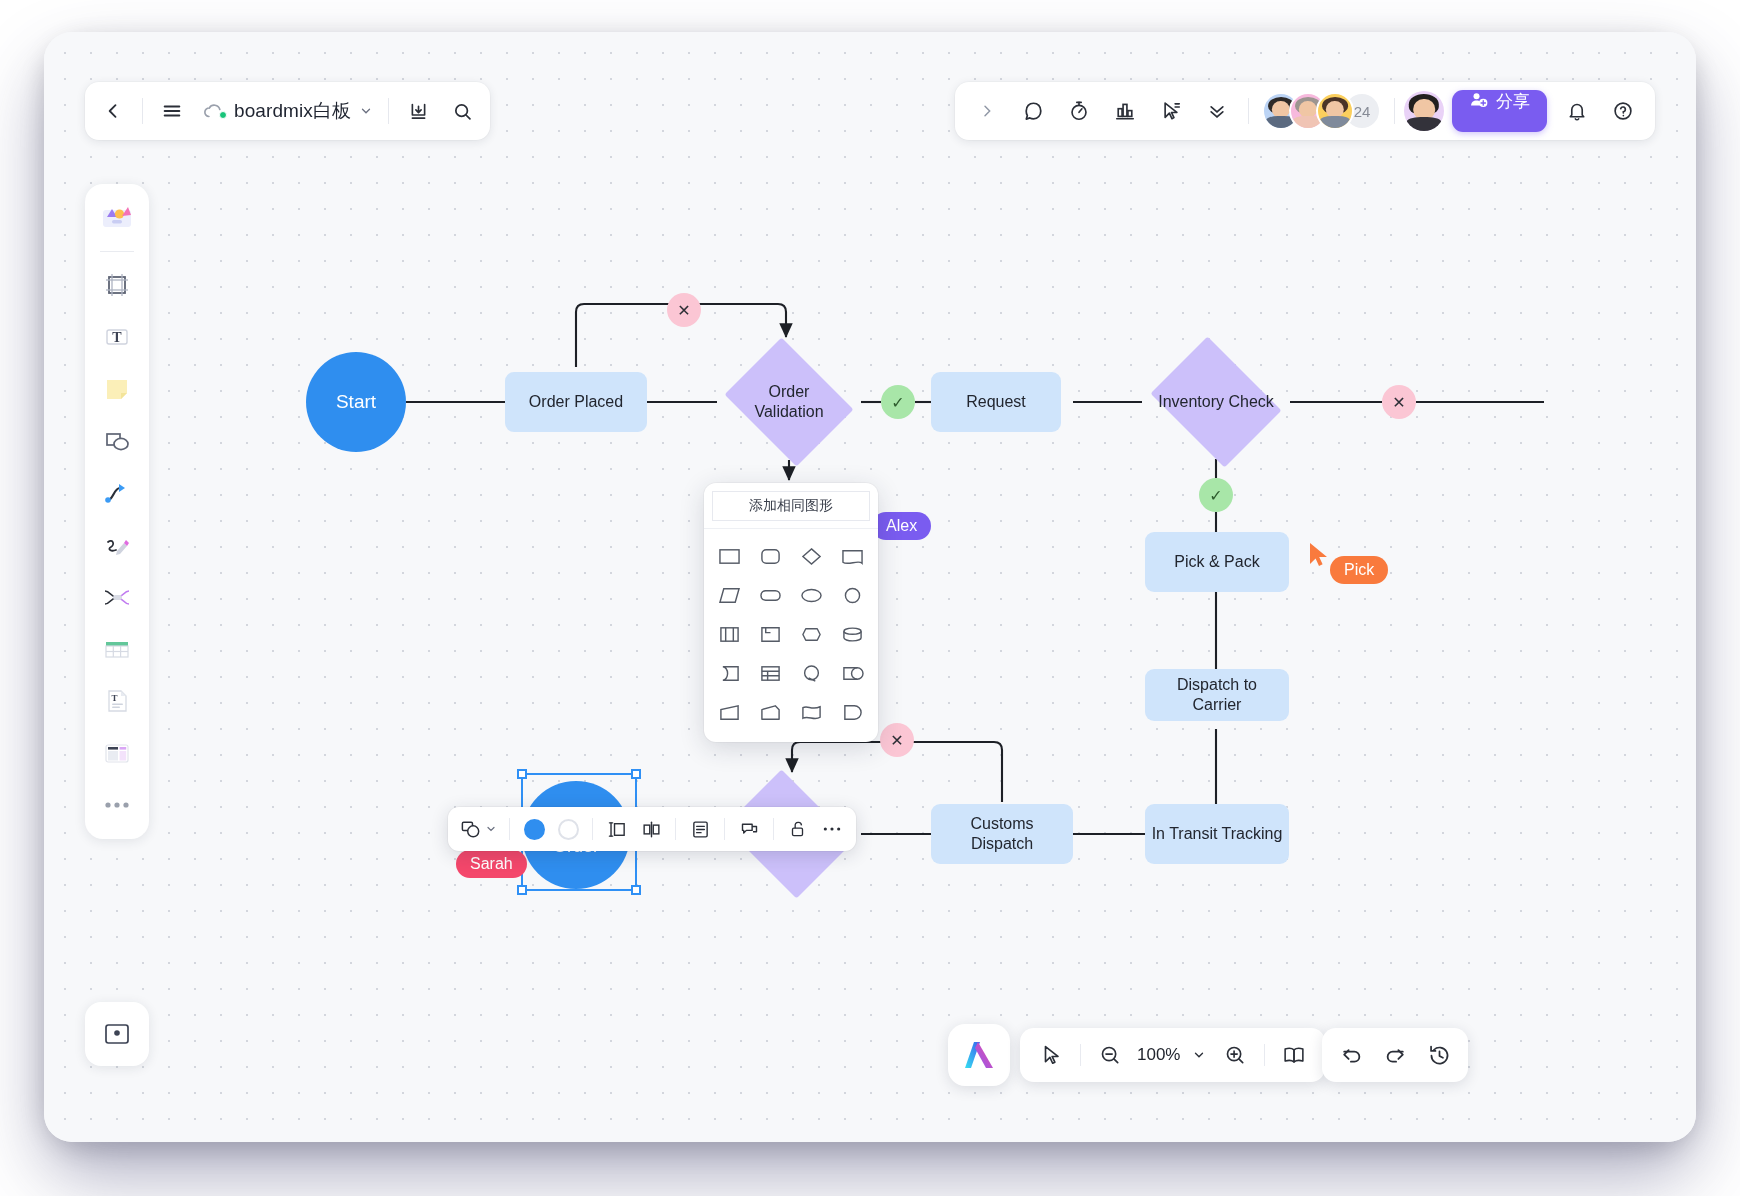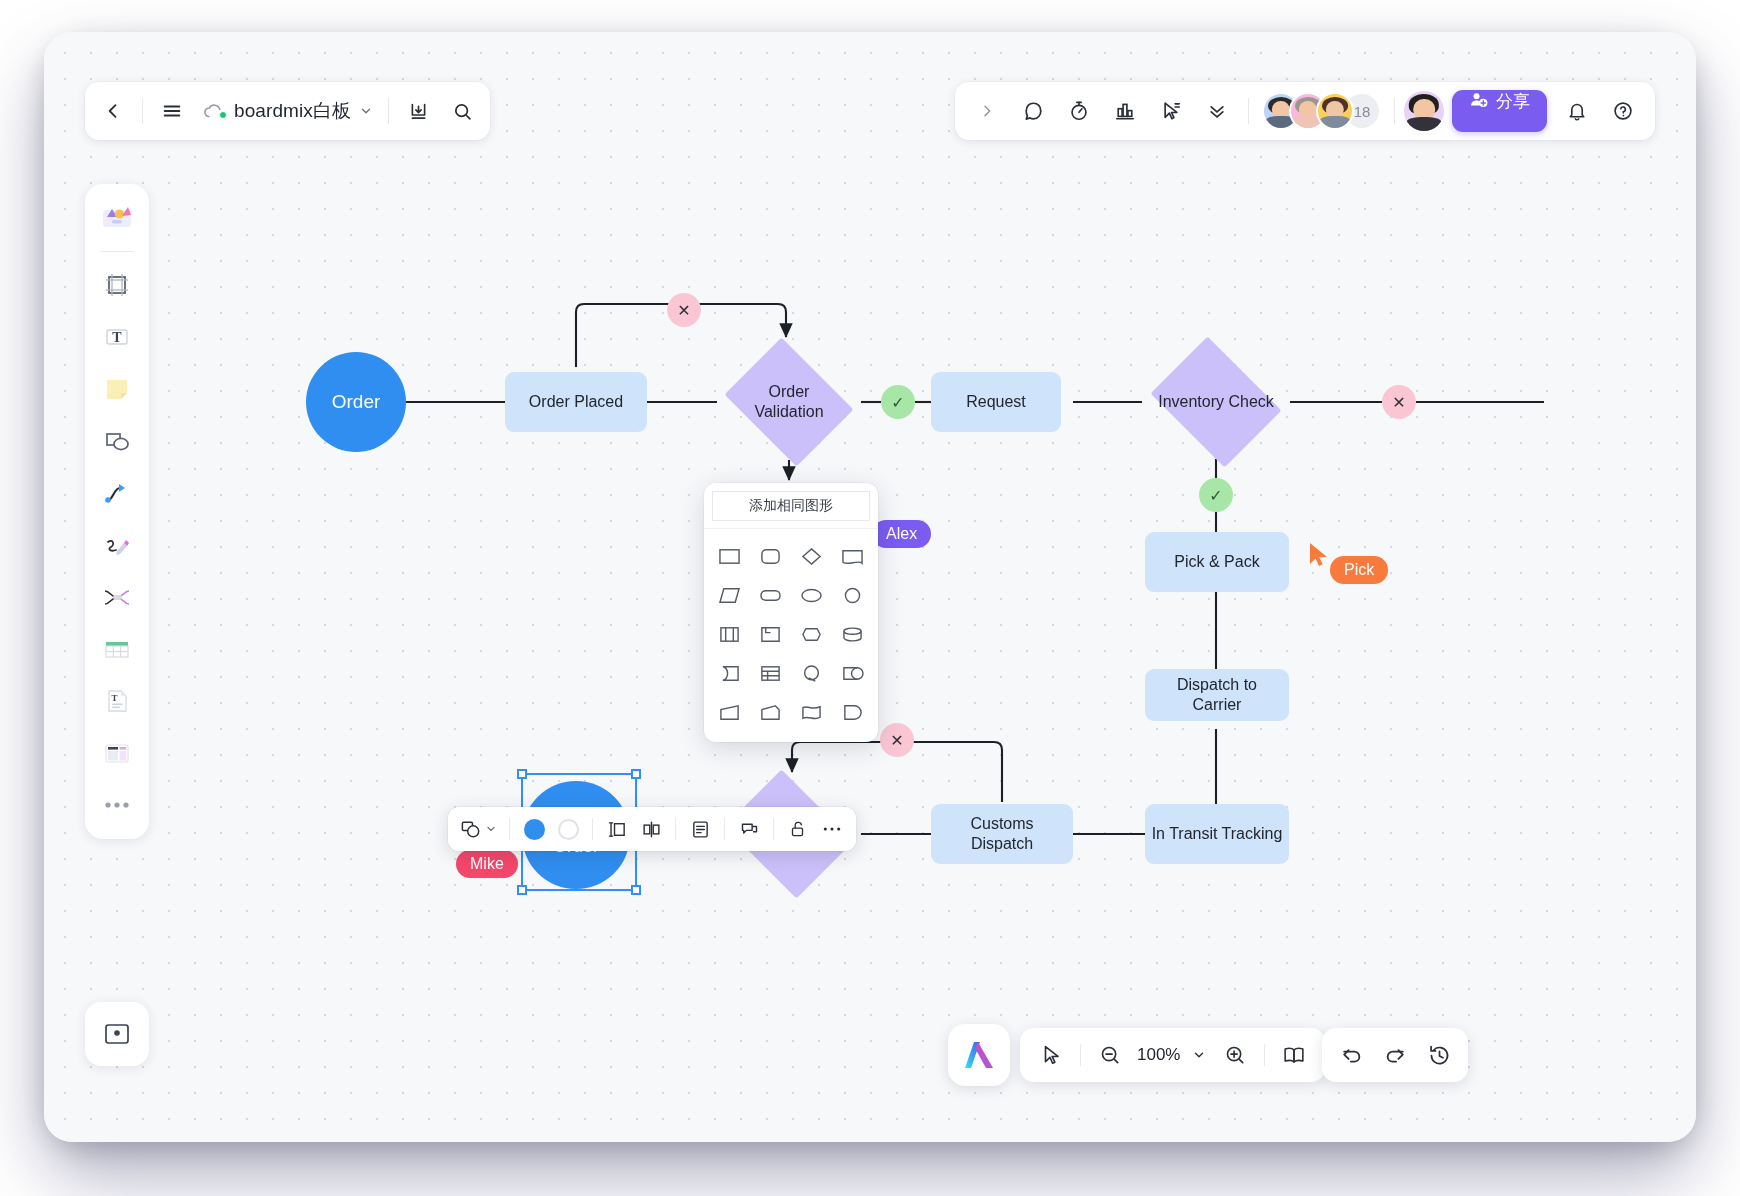--- a/index.html
+++ b/index.html
@@ -366,21 +366,21 @@
               <span class="body" style="background:#f0c4b4"></span>
             </span>
       </span>
       <span class="av" style="background:#fbcf5d">
         <span class="face">
               <span class="hair" style="background:#4a3327"></span>
               <span class="skin"></span>
               <span class="body" style="background:#7f8a9b"></span>
             </span>
       </span>
-      <span class="av-count">18</span>
+      <span class="av-count">24</span>
     </div>
     <div class="vsep"></div>
     <span class="me-av" style="background:#e9d2f7">
       <span class="face">
             <span class="hair" style="background:#22201f"></span>
             <span class="skin"></span>
             <span class="body" style="background:#33323a"></span>
           </span>
     </span>
     <div class="share-btn">
@@ -505,21 +505,21 @@
   <div id="rail-bottom">
     <svg width="30" height="30" viewBox="0 0 30 30" fill="none" stroke="#3d4354" stroke-width="1.7">
       <rect x="4" y="6" width="22" height="18" rx="2.4"></rect>
       <circle cx="15" cy="14" r="2.8" fill="#3d4354" stroke="none"></circle>
       <path d="M15,19.8 C11.6,16.4 11.6,12.4 15,12.4" stroke="none"></path>
     </svg>
   </div>
 
   <div>
     <div class="node n-circle" style="left:262px;top:320px;width:100px;height:100px">
-      <span>Order</span>
+      <span>Start</span>
     </div>
     <div class="node n-rect" style="left:461px;top:340px;width:142px;height:60px">
       <span>Order Placed</span>
     </div>
     <div class="node n-diamond" style="left:673px;top:313px;width:144px;height:114px">
       <i class="dia"></i>
       <span style="max-width:92px">Order Validation</span>
     </div>
     <div class="node n-rect" style="left:887px;top:340px;width:130px;height:60px">
       <span>Request</span>
@@ -574,30 +574,30 @@
         </div>
     <div class="badge badge-ok" style="left:607px;top:785px">
           <span>✓</span>
         </div>
   </div>
 
   <div class="cursor-lbl" style="left:806px;top:448px">
     <svg width="24" height="26" viewBox="0 0 24 26" style="margin-right:2px">
       <path d="M2,1 L2,22 L7.6,16.4 L11,24 L14.6,22.2 L11.2,15 L19,15 z" fill="#7a5cf0"></path>
     </svg>
-    <span class="cursor-tag" style="background:#7a5cf0;margin-top:40px;margin-left:-4px">Alex</span>
+    <span class="cursor-tag" style="background:#7a5cf0;margin-top:32px;margin-left:-4px">Alex</span>
   </div>
   <div class="cursor-lbl" style="left:1264px;top:494px">
     <svg width="24" height="26" viewBox="0 0 24 26">
       <path d="M2,1 L2,22 L7.6,16.4 L11,24 L14.6,22.2 L11.2,15 L19,15 z" fill="#f97a3d"></path>
     </svg>
     <span class="cursor-tag" style="background:#f97a3d;margin-top:30px;margin-left:-2px">Pick</span>
   </div>
   <div class="cursor-lbl" style="left:412px;top:778px;z-index:21">
-    <span class="cursor-tag" style="background:#f4476b;margin-top:40px">Mike</span>
+    <span class="cursor-tag" style="background:#f4476b;margin-top:40px">Sarah</span>
     <svg width="26" height="28" viewBox="0 0 26 28" style="margin-left:-4px;margin-bottom:30px">
       <path d="M23,2 L5,12 L12.4,13.8 L14,22 z" fill="#f4476b"></path>
     </svg>
   </div>
 
   <div id="shape-pop">
     <div class="pop-head">
       <div class="pop-btn">添加相同图形</div>
     </div>
     <div class="pop-div"></div>

